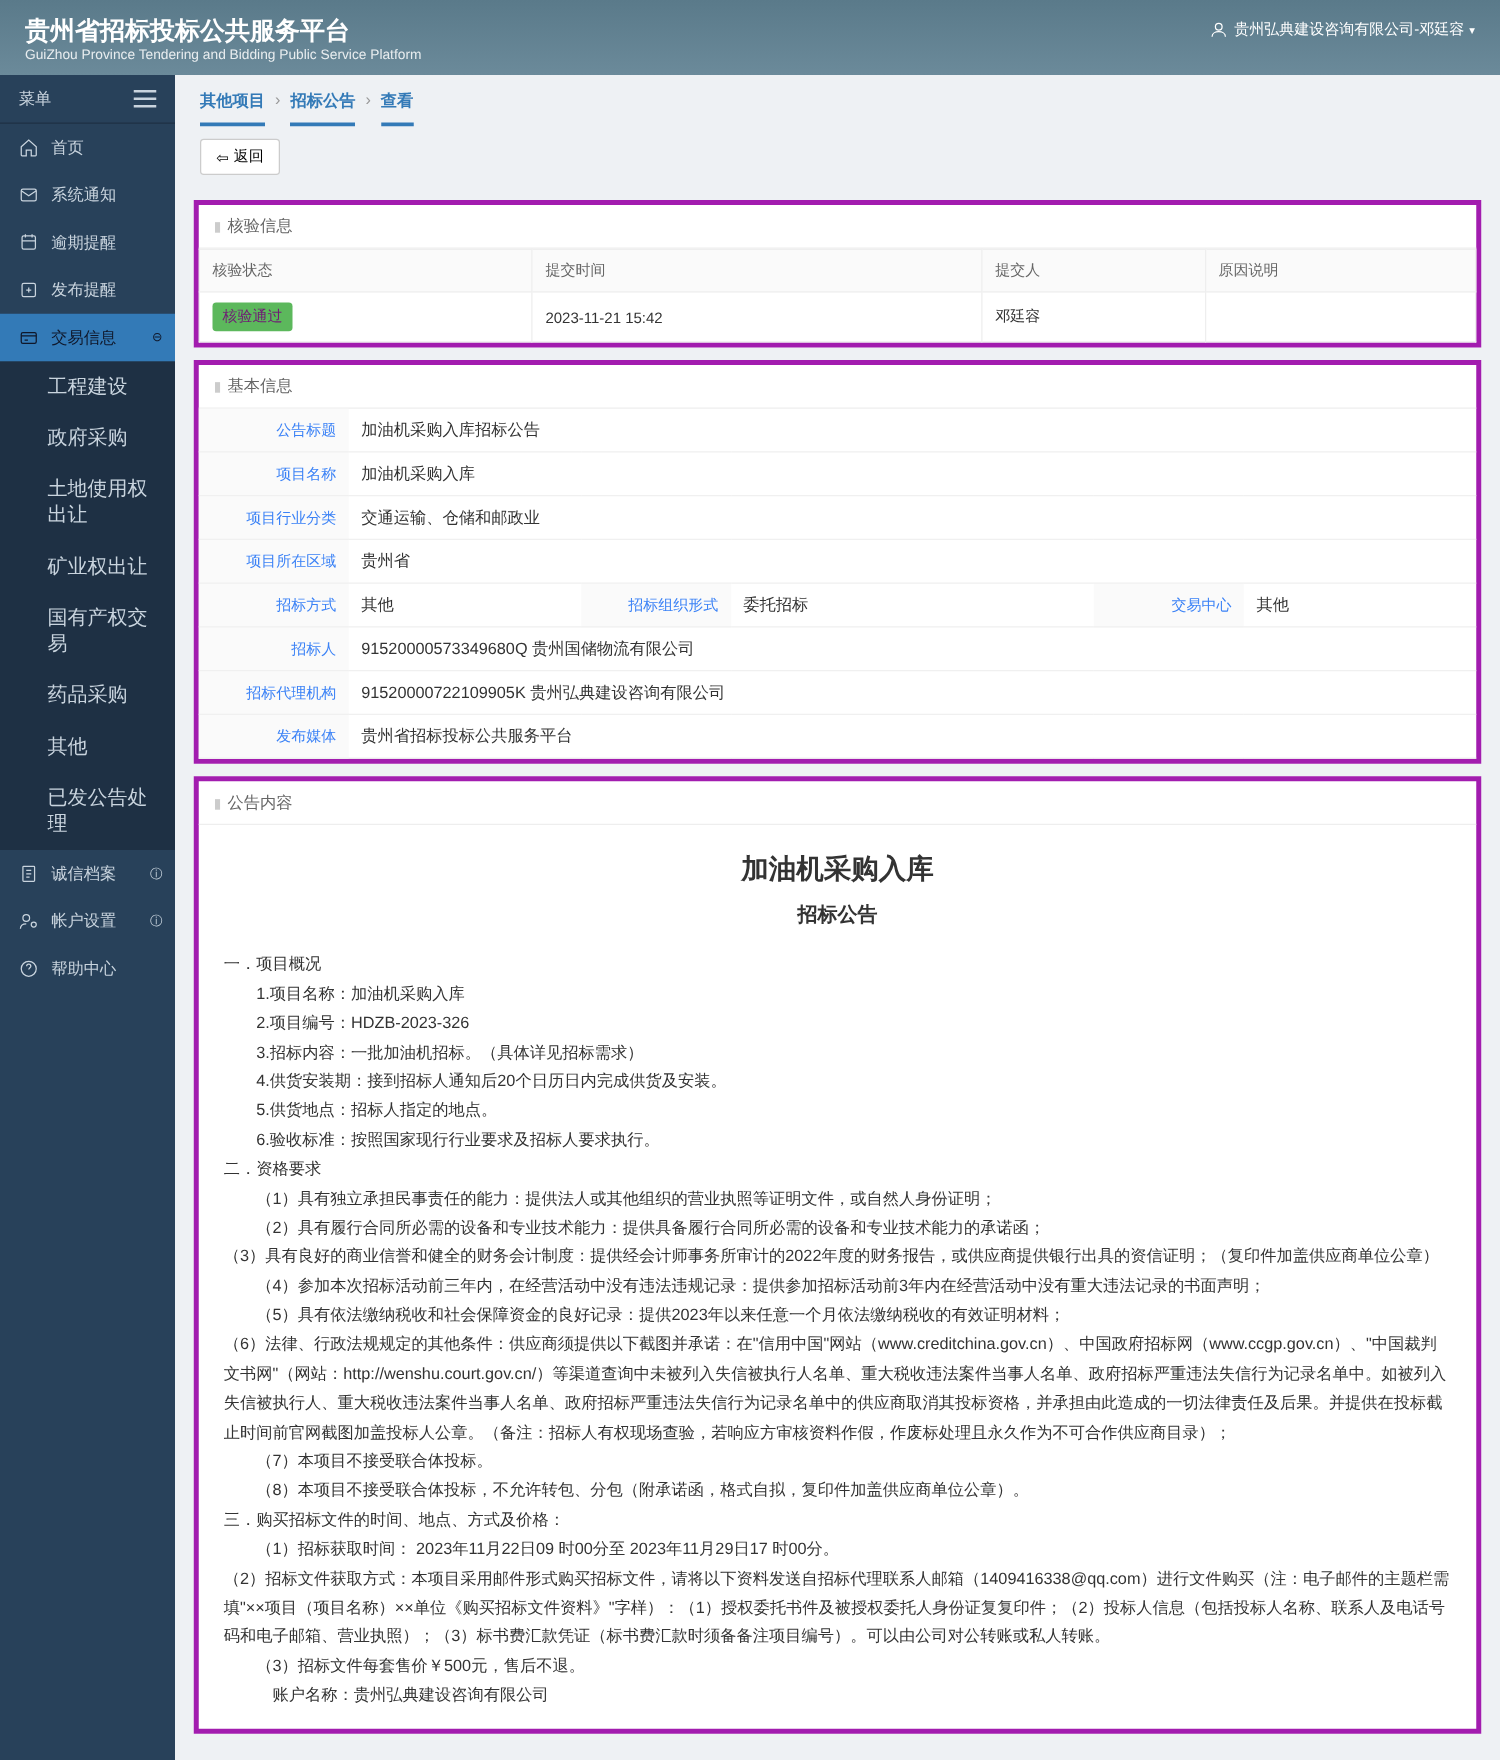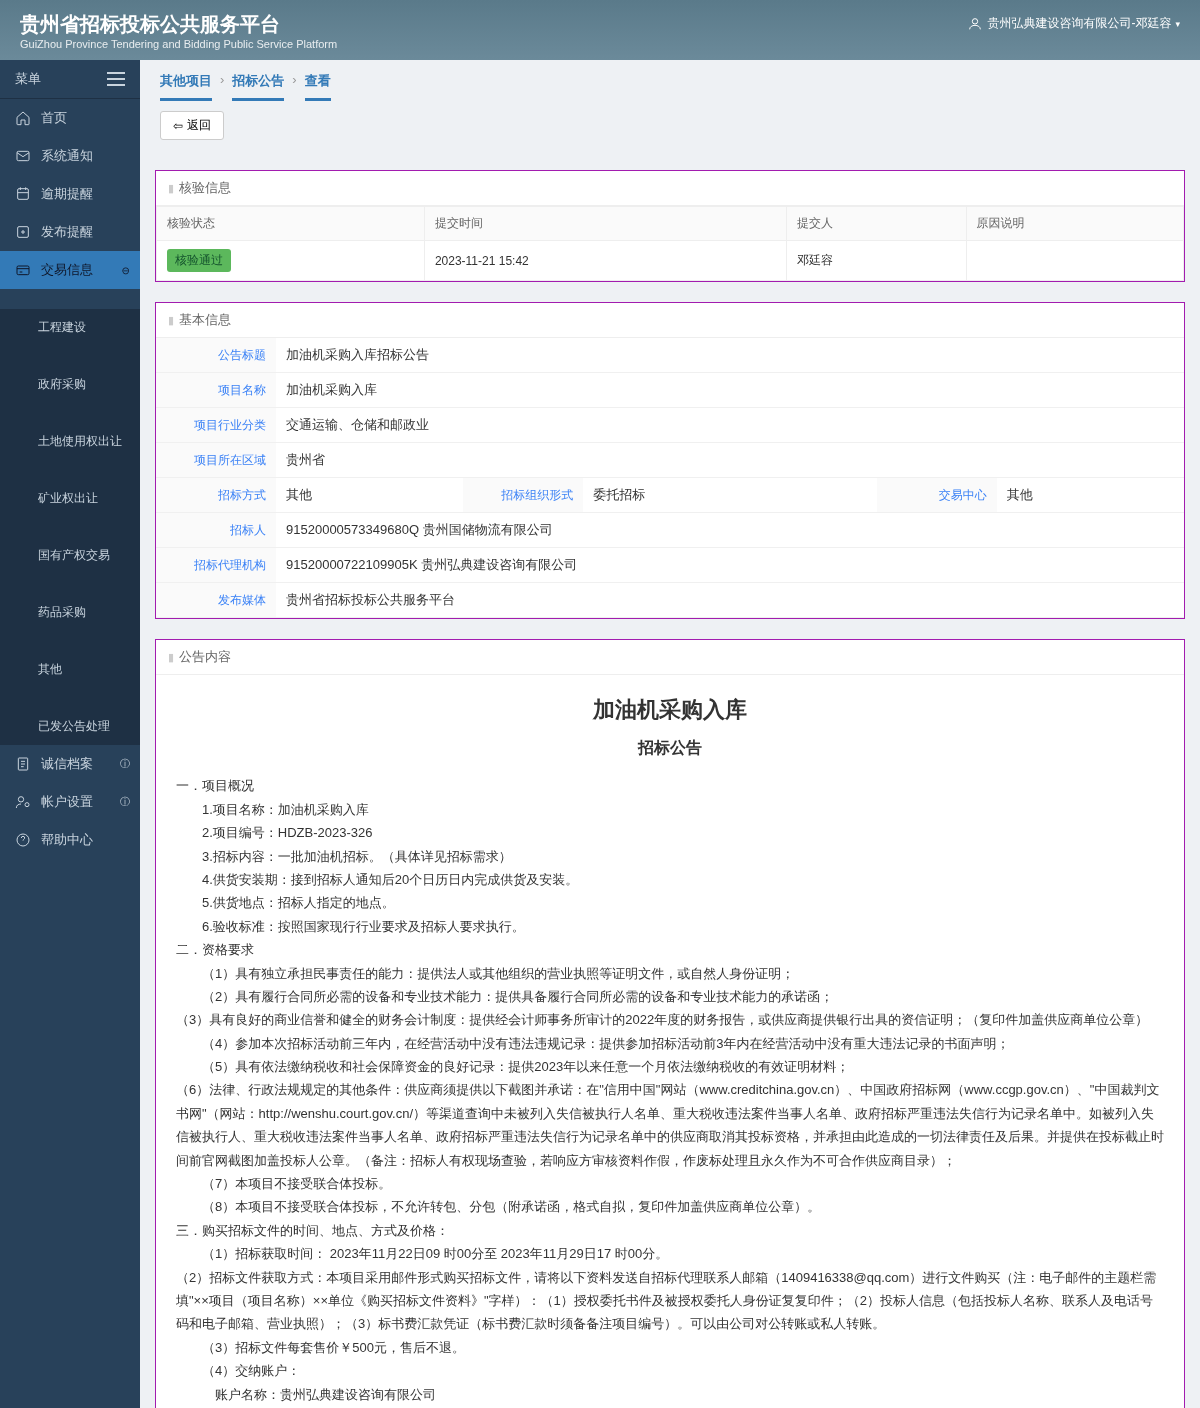--- a/index.html
+++ b/index.html
@@ -10,36 +10,36 @@
 .header-user { position: absolute; right: 20px; top: 15px; font-size: 12px; display: flex; align-items: center; gap: 4px; }
 .layout { display: flex; min-height: calc(100vh - 60px); }
 .sidebar { width: 140px; background: #28415a; color: #c9d4de; flex-shrink: 0; }
 .menu-header { display: flex; justify-content: space-between; align-items: center; padding: 10px 15px; border-bottom: 1px solid #1e3044; font-size: 13px; }
 .menu-toggle { width: 18px; height: 14px; display: flex; flex-direction: column; justify-content: space-between; cursor: pointer; }
 .menu-toggle span { height: 2px; background: #c9d4de; }
 .menu-item { display: flex; align-items: center; padding: 10px 15px; cursor: pointer; font-size: 13px; gap: 10px; position: relative; }
 .menu-item.active { background: #337ab7; color: #0f172a; }
 .menu-item .chev { position: absolute; right: 10px; font-size: 10px; }
 .sub-menu { background: #1e3044; }
-.sub-item { padding: 10px 15px 10px 38px; cursor: pointer; font-size: 12px; margin-top: 20px; }
+.sub-item { padding: 10px 15px 10px 38px; cursor: pointer; font-size: 16px; }
 .m-icon { width: 16px; height: 16px; display: inline-flex; align-items: center; justify-content: center; }
 .m-icon svg { width: 16px; height: 16px; fill: none; stroke: currentColor; stroke-width: 1.5; }
 .main { flex: 1; background: #eef1f4; padding: 0; overflow: auto; }
 .breadcrumb { display: flex; gap: 8px; padding: 12px 20px 0; font-size: 13px; }
 .breadcrumb span { padding-bottom: 8px; }
 .breadcrumb span.active-crumb { border-bottom: 3px solid #337ab7; color: #337ab7; font-weight: bold; }
 .breadcrumb .sep { color: #999; }
 .back-btn { margin: 10px 20px; padding: 5px 12px; border: 1px solid #ccc; background: #fff; cursor: pointer; font-size: 12px; border-radius: 3px; display: inline-flex; align-items: center; gap: 4px; }
-.panel { margin: 20px 15px; background: #fff; border: 1px solid #a21caf; }
+.panel { margin: 10px 15px; background: #fff; border: 4px solid #a21caf; }
 .panel-header { padding: 8px 12px; border-bottom: 1px solid #eee; font-size: 13px; color: #666; }
 .panel-header::before { content: "▮"; color: #ccc; margin-right: 5px; font-size: 11px; }
 .info-table { width: 100%; border-collapse: collapse; font-size: 12px; }
 .info-table th, .info-table td { padding: 8px 10px; border: 1px solid #eee; text-align: left; }
 .info-table th { background: #fafafa; font-weight: normal; color: #666; }
-.badge-green { display: inline-block; background: #5cb85c; color: #14532d; padding: 3px 8px; border-radius: 3px; font-size: 12px; }
+.badge-green { display: inline-block; background: #5cb85c; color: #701a75; padding: 3px 8px; border-radius: 3px; font-size: 12px; }
 .form-table { width: 100%; border-collapse: collapse; font-size: 13px; }
 .form-table td { padding: 8px 10px; border-bottom: 1px solid #f0f0f0; }
 .form-table td.label { width: 120px; text-align: right; color: #3b82f6; font-size: 12px; background: #fafafa; }
 .form-table td.value { color: #333; }
 .notice-content { padding: 15px 20px; font-size: 13px; line-height: 1.8; }
 .notice-title { text-align: center; font-size: 22px; font-weight: bold; margin-bottom: 4px; }
 .notice-subtitle { text-align: center; font-size: 16px; font-weight: bold; margin-bottom: 12px; }
 .notice-content p { text-indent: 2em; }
 .notice-content .under { text-decoration: underline; }
 .notice-content .section { font-weight: normal; text-indent: 0; }
@@ -259,19 +259,18 @@
         <p class="item no-indent">（3）具有良好的商业信誉和健全的财务会计制度：提供经会计师事务所审计的2022年度的财务报告，或供应商提供银行出具的资信证明；（复印件加盖供应商单位公章）</p>
         <p class="item">（4）参加本次招标活动前三年内，在经营活动中没有违法违规记录：提供参加招标活动前3年内在经营活动中没有重大违法记录的书面声明；</p>
         <p class="item">（5）具有依法缴纳税收和社会保障资金的良好记录：提供2023年以来任意一个月依法缴纳税收的有效证明材料；</p>
         <p class="item no-indent">（6）法律、行政法规规定的其他条件：供应商须提供以下截图并承诺：在"信用中国"网站（www.creditchina.gov.cn）、中国政府招标网（www.ccgp.gov.cn）、"中国裁判文书网"（网站：http://wenshu.court.gov.cn/）等渠道查询中未被列入失信被执行人名单、重大税收违法案件当事人名单、政府招标严重违法失信行为记录名单中。如被列入失信被执行人、重大税收违法案件当事人名单、政府招标严重违法失信行为记录名单中的供应商取消其投标资格，并承担由此造成的一切法律责任及后果。并提供在投标截止时间前官网截图加盖投标人公章。（备注：招标人有权现场查验，若响应方审核资料作假，作废标处理且永久作为不可合作供应商目录）；</p>
         <p class="item">（7）本项目不接受联合体投标。</p>
         <p class="item">（8）本项目不接受联合体投标，不允许转包、分包（附承诺函，格式自拟，复印件加盖供应商单位公章）。</p>
         <p class="section">三．购买招标文件的时间、地点、方式及价格：</p>
         <p class="item">（1）招标获取时间：  2023年11月22日09 时00分至  2023年11月29日17 时00分。</p>
         <p class="item no-indent">（2）招标文件获取方式：本项目采用邮件形式购买招标文件，请将以下资料发送自招标代理联系人邮箱（1409416338@qq.com）进行文件购买（注：电子邮件的主题栏需填"××项目（项目名称）××单位《购买招标文件资料》"字样）：（1）授权委托书件及被授权委托人身份证复复印件；（2）投标人信息（包括投标人名称、联系人及电话号码和电子邮箱、营业执照）；（3）标书费汇款凭证（标书费汇款时须备备注项目编号）。可以由公司对公转账或私人转账。</p>
         <p class="item">（3）招标文件每套售价￥500元，售后不退。</p>
-        <p class="item">（4）交纳账户：</p>
         <p class="item2">账户名称：贵州弘典建设咨询有限公司</p>
 
       </div>
     </div>
   </div>
 </div>
 
 </body></html>

